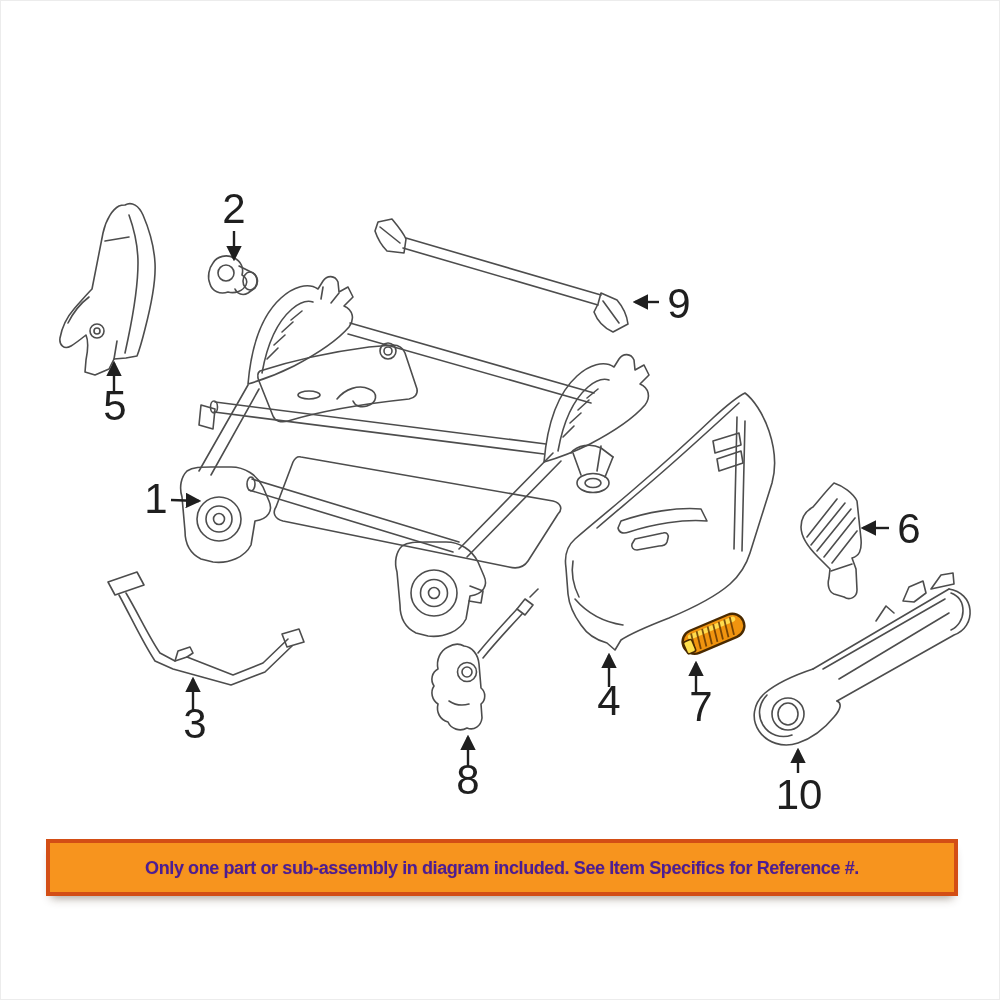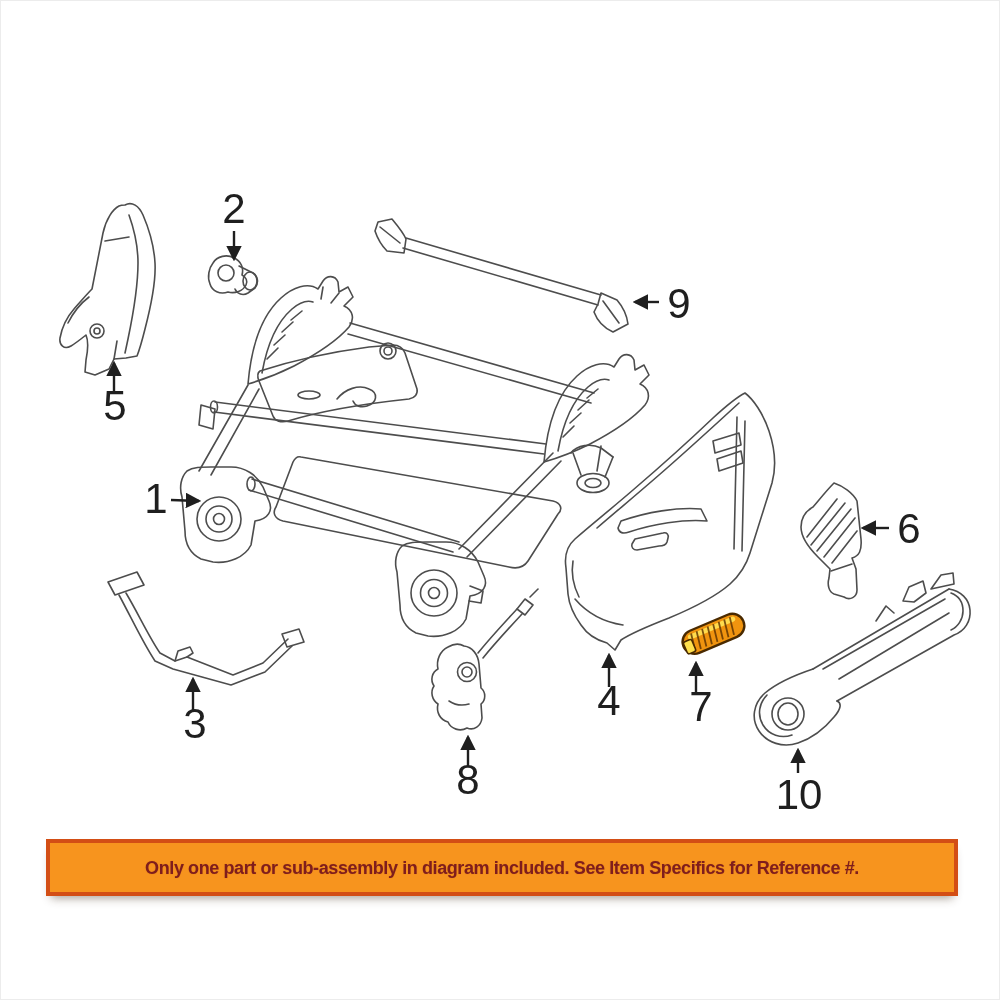--- a/index.html
+++ b/index.html
@@ -14,21 +14,21 @@
     font-family:"Liberation Sans",sans-serif;
     font-size:42px;fill:#1f1f1f;text-anchor:middle;
   }
   .banner{
     position:absolute;left:45px;top:838px;width:912px;height:57px;
     box-sizing:border-box;background:#F7941E;border:4px solid #D34E15;
     display:flex;flex-direction:column;justify-content:center;
     box-shadow:0 7px 9px -5px rgba(60,40,20,.45);
   }
   .banner-line{
-    color:#7f1d1d;font-weight:bold;font-size:18px;line-height:24px;
+    color:#4c1d95;font-weight:bold;font-size:18px;line-height:24px;
     letter-spacing:-0.4px;text-align:center;white-space:nowrap;
     text-shadow:0 0 1px rgba(120,40,0,.25);
   }
 </style>
 </head>
 <body>
 
 <div class="stage">
 
   <svg class="art" width="1000" height="832" viewBox="0 0 1000 832">

